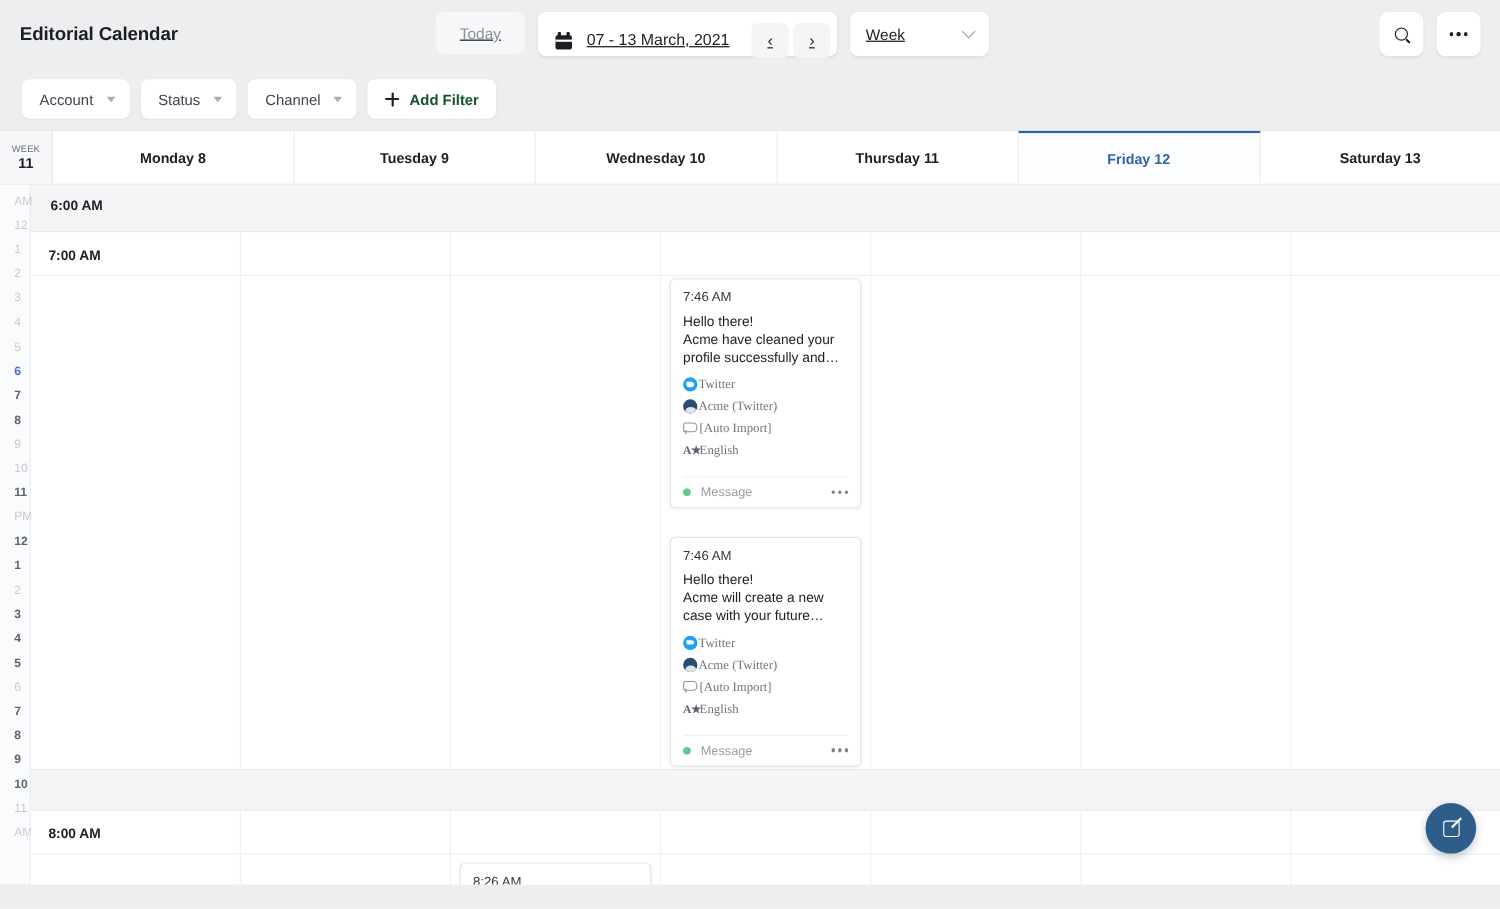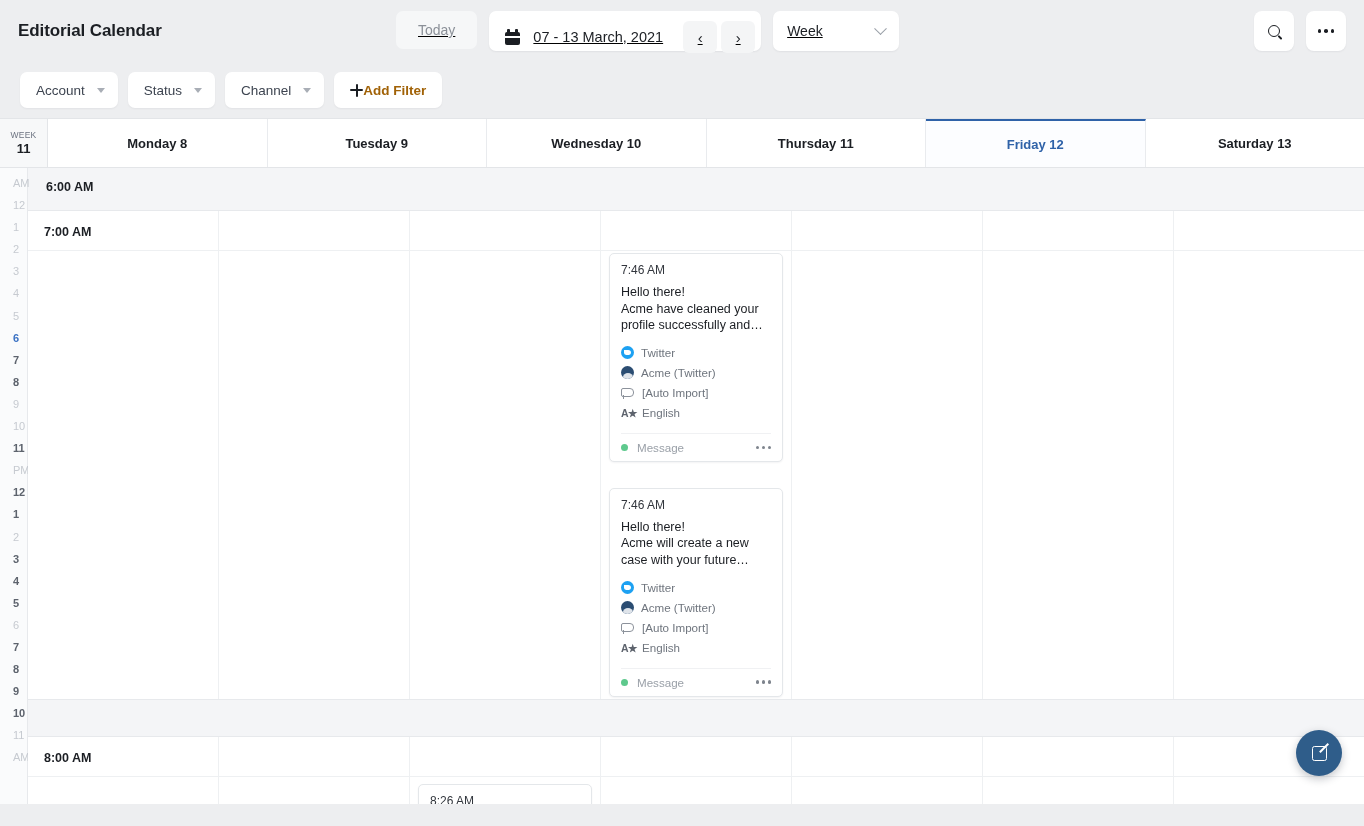--- a/index.html
+++ b/index.html
@@ -87,21 +87,21 @@
   
   .filterbar { height: 56px; background: #edeef0; display: flex; align-items: center; padding: 0 20px; gap: 10px; }
   .filter-pill {
     background: #fff; border-radius: 7px; height: 36px; display: flex;
     align-items: center; gap: 12px; padding: 0 13px 0 16px; font-size: 13.5px;
     color: #3d4450; cursor: pointer; box-shadow: 0 1px 2px rgba(16,24,40,.05);
   }
   .caret { width: 0; height: 0; border-left: 4.5px solid transparent; border-right: 4.5px solid transparent; border-top: 5px solid #a9aeb6; }
   .add-filter {
     background: #fff; border-radius: 7px; height: 36px; display: flex; align-items: center;
-    padding: 0 16px; font-size: 13.5px; font-weight: bold; color: #a16207;
+    gap: 9px; padding: 0 16px; font-size: 13.5px; font-weight: bold; color: #14532d;
     cursor: pointer; box-shadow: 0 1px 2px rgba(16,24,40,.05);
   }
   .plus { position: relative; width: 13px; height: 13px; }
   .plus::before, .plus::after { content:""; position:absolute; background:#1b1e23; border-radius:1px;}
   .plus::before { left:0; top:5.7px; width:13px; height:1.7px;}
   .plus::after { top:0; left:5.7px; height:13px; width:1.7px;}
 
   
   .cal-head { display: flex; height: 50px; background: #fff; border-top: 1px solid #e3e5e8; border-bottom: 1px solid #e3e5e8; }
   .week-cell {
@@ -137,21 +137,21 @@
 
   
   .ev {
     background: #fff; border: 1px solid #e4e7ea; border-radius: 5px;
     box-shadow: 0 1px 2px rgba(16,24,40,.05); padding: 9px 11px 7px;
     margin-top: 36px; cursor: pointer;
   }
   .ev + .ev { margin-top: 26px; }
   .ev-time { font-size: 12px; color: #32363d; margin-bottom: 7px; }
   .ev-text { font-size: 12.5px; color: #1b1e23; line-height: 16.6px; margin-bottom: 9px; }
-  .ev-row { display: flex; align-items: center; gap: 7px; height: 20px; font-size: 11.6px; color: #6f757e; }
+  .ev-row { display: flex; gap: 1px; height: 20px; font-size: 11.6px; color: #6f757e; font-family: Liberation Serif, serif; }
   .tw { width: 13px; height: 13px; border-radius: 50%; background: #1da1f2; flex: none; position: relative; }
   .tw::after { content:""; position:absolute; left:2.6px; top:4.2px; width:7.5px; height:4.6px; background:#fff; border-radius:0 4px 3px 3px; }
   .av { width: 13px; height: 13px; border-radius: 50%; background: #2b4d72; flex: none; position: relative; overflow: hidden; }
   .av::after { content:""; position:absolute; left:1.5px; top:7px; width:10px; height:8px; background:#dfe4ea; border-radius:50% 50% 0 0; }
   .meg { width: 14px; height: 11px; flex: none; position: relative; }
   .meg::before { content:""; position:absolute; left:0; top:1px; width:11px; height:7px; border:1.3px solid #8c929b; border-radius:2px 4px 4px 2px; }
   .meg::after { content:""; position:absolute; left:2px; bottom:-1px; width:1.3px; height:4px; background:#8c929b; }
   .lang { width: 14px; flex: none; font-size: 10.5px; font-weight: bold; color: #5d636d; letter-spacing: -0.5px; }
   .ev-foot { display: flex; align-items: center; gap: 9px; margin-top: 10px; border-top: 1px solid #f0f1f3; padding-top: 7px; }
   .gdot { width: 7px; height: 7px; border-radius: 50%; background: #5ec98d; flex: none; }

